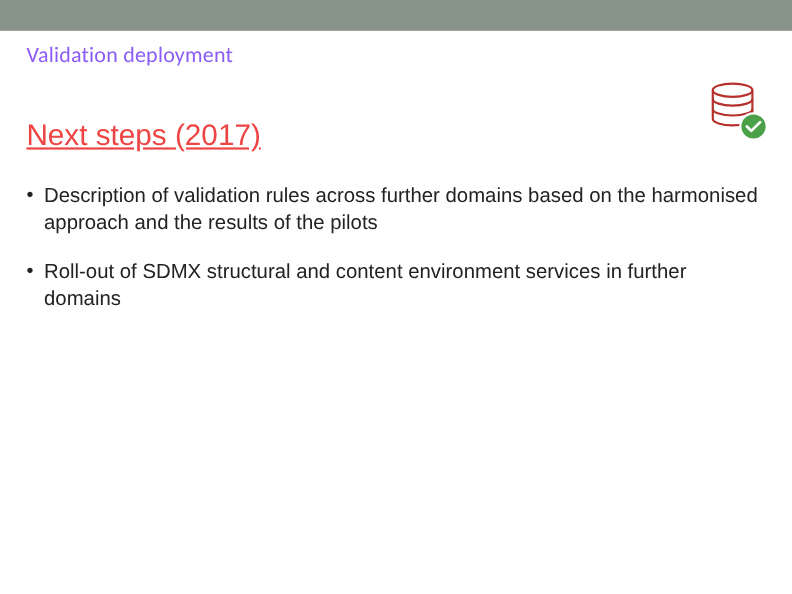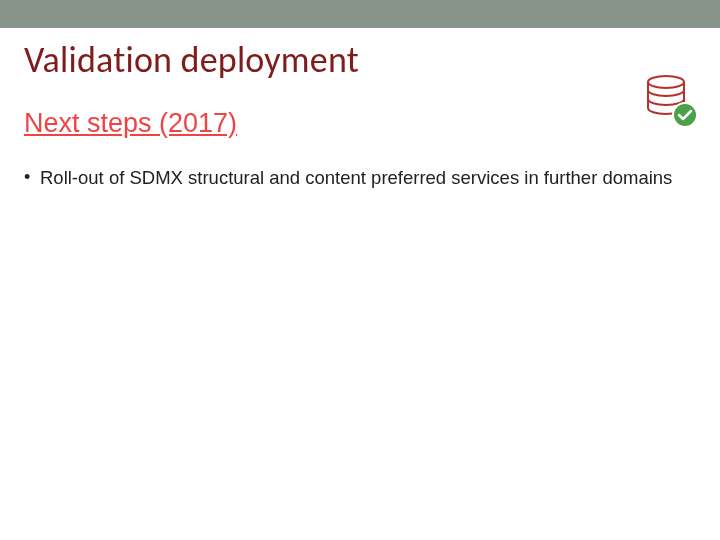--- a/index.html
+++ b/index.html
@@ -17,22 +17,22 @@
     top: 0;
     left: 0;
     width: 720px;
     height: 28px;
     background: #889389;
   }
   .title {
     position: absolute;
     top: 38px;
     left: 24px;
-    font-size: 36px;
-    color: #7f1d1d;
+    font-size: 20px;
+    color: #8b5cf6;
     font-family: Calibri, Arial, sans-serif;
     font-weight: 400;
     letter-spacing: 0.2px;
   }
   .icon-wrap {
     position: absolute;
     top: 72px;
     right: 22px;
     width: 56px;
     height: 56px;
@@ -87,14 +87,15 @@
     <path d="M6 18 A18 6 0 0 0 42 18" fill="none" stroke="#b7312c" stroke-width="2"></path>
     <path d="M6 27 A18 6 0 0 0 42 27" fill="none" stroke="#b7312c" stroke-width="2"></path>
     <circle cx="43" cy="43" r="12" fill="#4aa148" stroke="#ffffff" stroke-width="2"></circle>
     <path d="M37 43 L41 47 L49 39" fill="none" stroke="#ffffff" stroke-width="2.5" stroke-linecap="round" stroke-linejoin="round"></path>
   </svg>
 </div>
 
 <div class="subtitle">Next steps (2017)</div>
 
 <ul class="bullets">
-  <li>Roll-out of SDMX structural and content preferred services in further domains</li>
+  <li>Description of validation rules across further domains based on the harmonised approach and the results of the pilots</li>
+  <li>Roll-out of SDMX structural and content environment services in further domains</li>
 </ul>
 
 </body></html>

